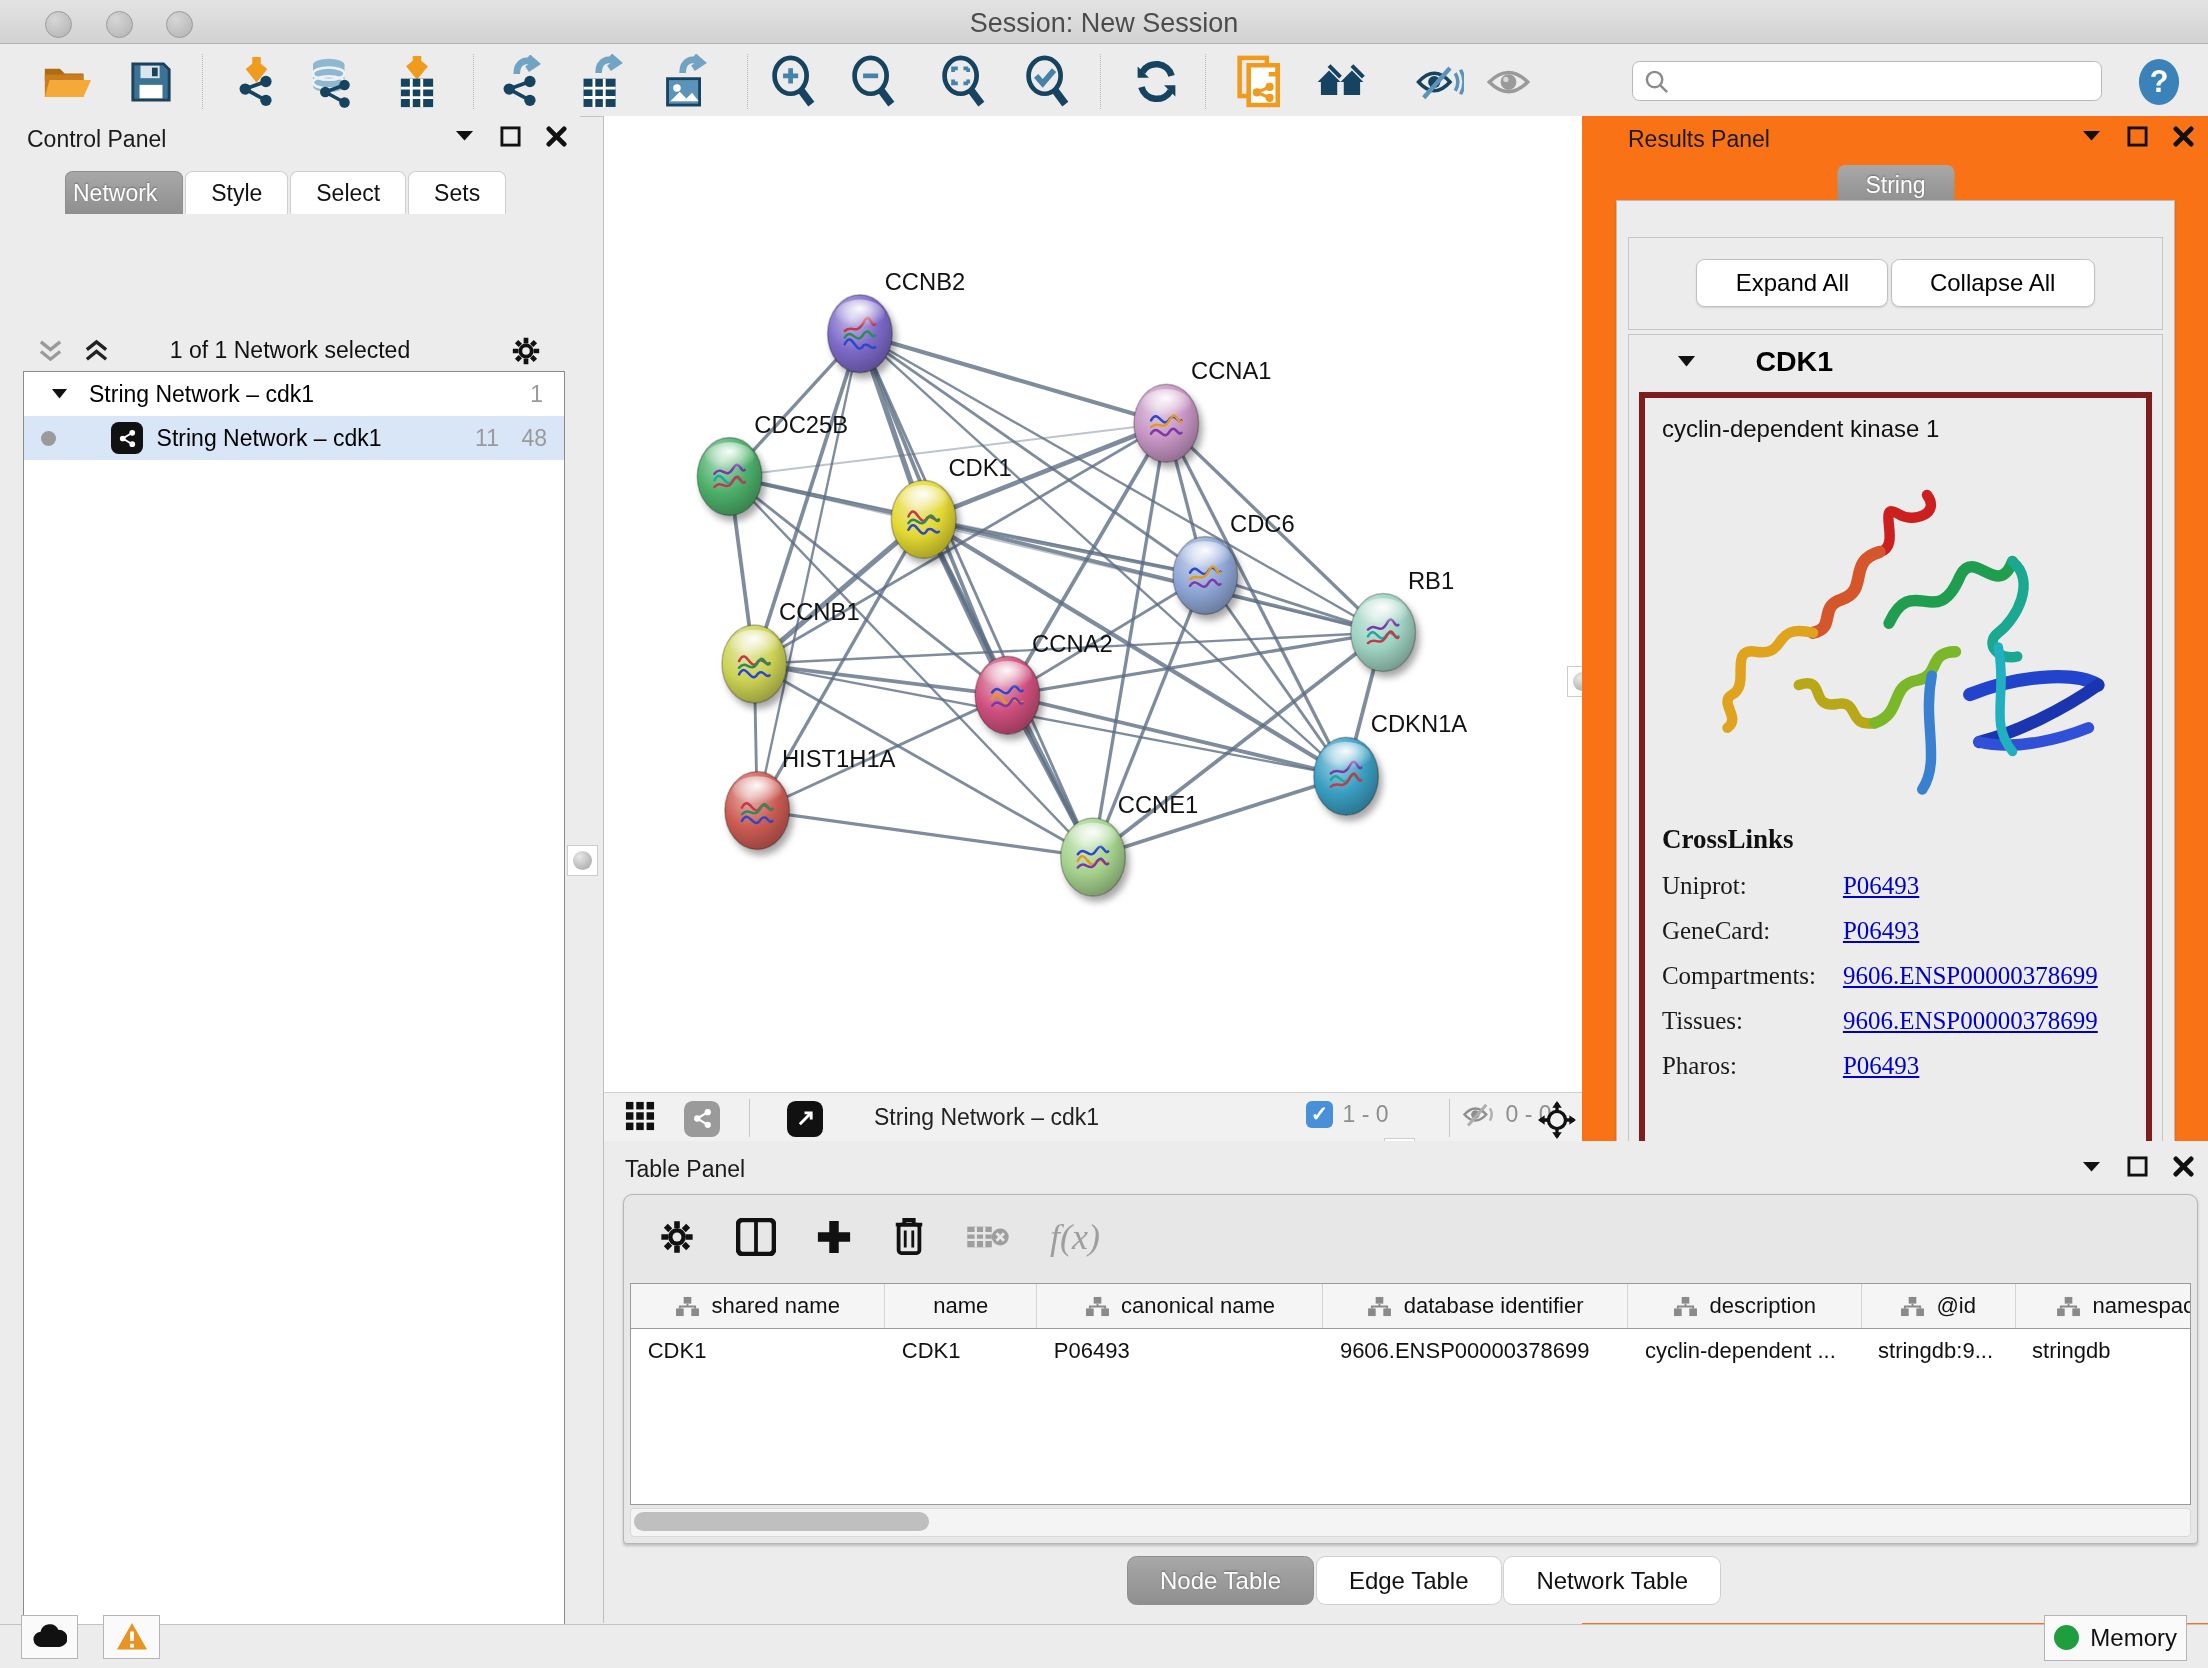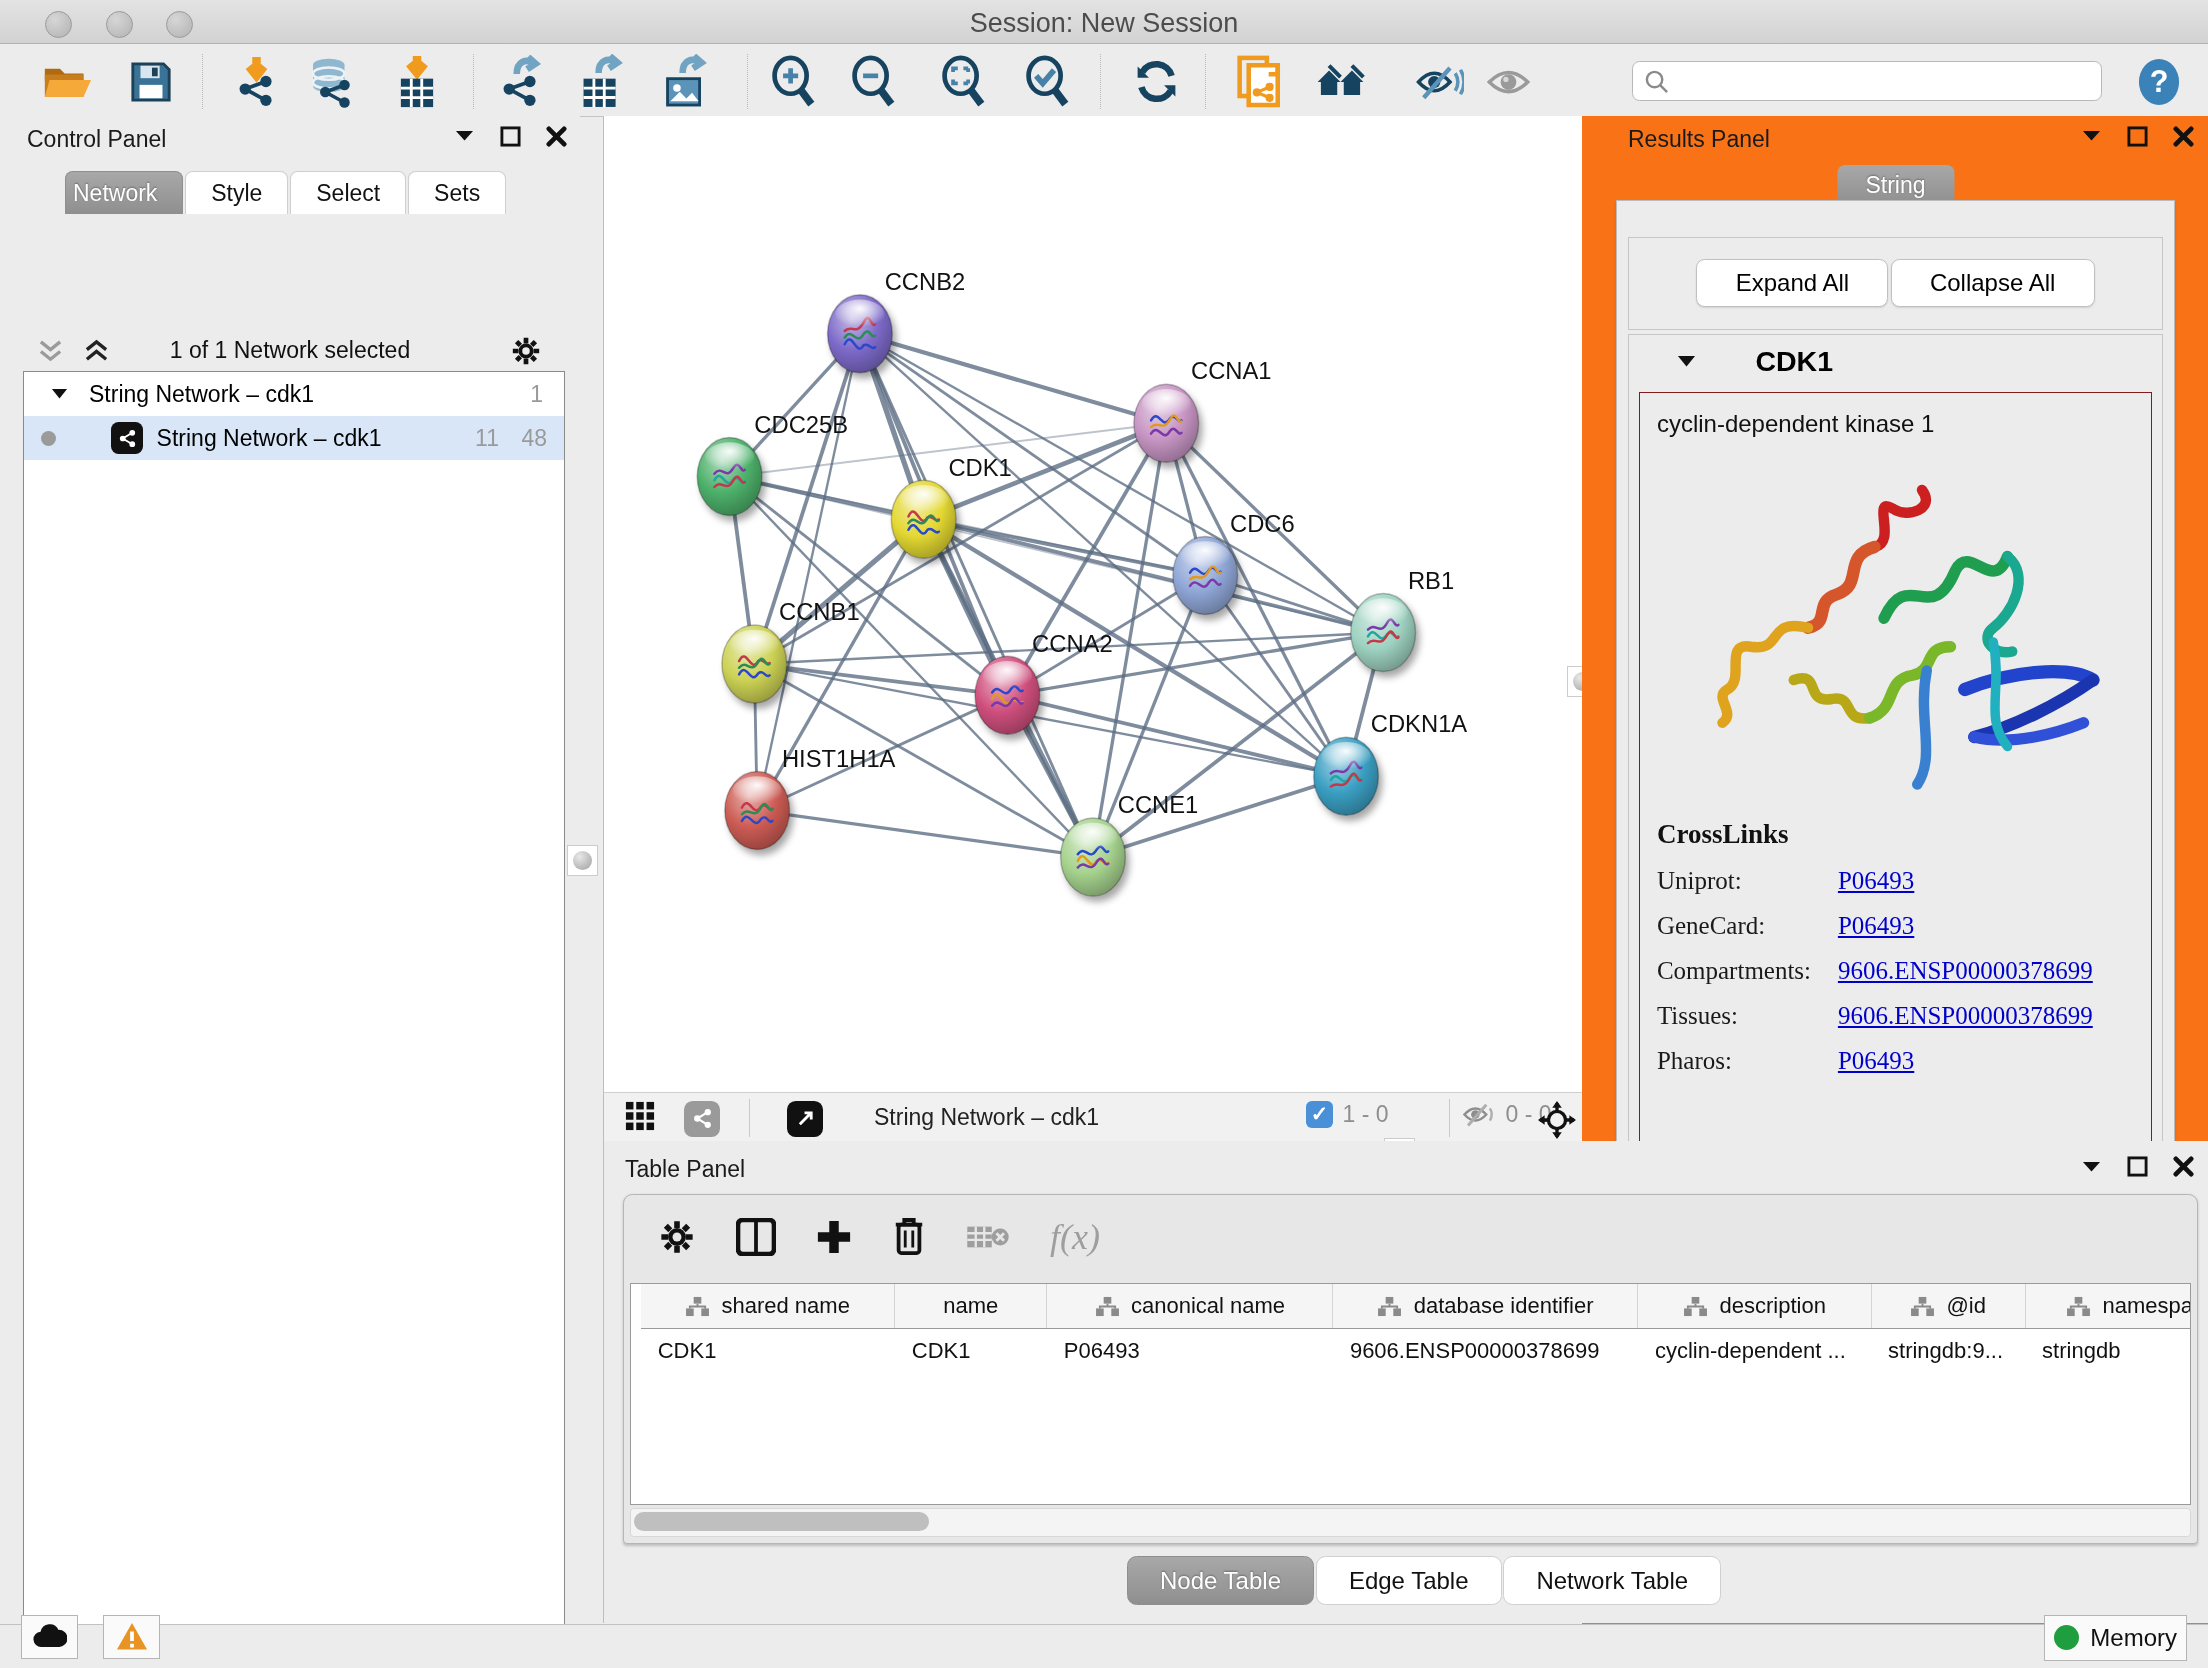--- a/index.html
+++ b/index.html
@@ -76,39 +76,39 @@
     padding:6.7px 28.5px;border-radius:7.6px;text-shadow:0 -1px 1.9px rgba(0,0,0,.35);}
   #rp-outer{position:absolute;left:34px;top:84px;width:557px;height:1014px;
     background:#ececec;border:1px solid #bbb;box-shadow:0 1.9px 2.9px rgba(0,0,0,.15);}
   #rp-buttons{position:absolute;left:11.4px;top:36px;right:11.4px;height:91px;border:1px solid #c6c6c6;}
   .rp-btn{position:absolute;top:21px;height:46px;background:#fff;border:1px solid #c0c0c0;
     border-radius:8.6px;font-size:24px;display:flex;align-items:center;justify-content:center;
     box-shadow:0 1px 1.9px rgba(0,0,0,.12);}
   #rp-entry{position:absolute;left:11.4px;top:133px;right:11.4px;bottom:28.5px;border:1px solid #c6c6c6;}
   #rp-entry-header{position:absolute;left:0;right:0;top:0;height:53px;display:flex;align-items:center;}
   #rp-gene{font-size:28.5px;font-weight:bold;}
-  #rp-inner{position:absolute;left:9.5px;top:57px;right:9.5px;bottom:9.5px;border:1px solid #7f1d1d;}
+  #rp-inner{position:absolute;left:9.5px;top:57px;right:9.5px;bottom:9.5px;border:6px solid #7f1d1d;}
   #rp-desc{position:absolute;left:17px;top:17px;font-size:24px;color:#111;}
   #crosslinks{position:absolute;left:17px;top:426px;right:9.5px;
     font-family:"Liberation Serif",serif;}
   #crosslinks-title{font-size:27px;font-weight:bold;color:#111;}
   .cl-row{display:flex;margin-top:17px;}
   .cl-label{width:181px;font-size:25px;color:#1a1a1a;}
   .cl-value{font-size:25px;color:#0000cc;text-decoration:underline;}
 
   
   #table-panel{left:603px;top:1141px;width:1605px;height:482px;background:#ececec;
     border-left:1px solid #bdbdbd;}
   #tp-header{position:absolute;left:21px;top:15px;right:15px;height:28.5px;}
   #tp-box{position:absolute;left:19px;top:53px;right:11.4px;height:348px;background:#e7e7e7;
     border:1px solid #b5b5b5;border-radius:9.5px 9.5px 3.8px 3.8px;box-shadow:0 1.9px 2.9px rgba(0,0,0,.2);}
   #tp-toolbar{position:absolute;left:0;right:0;top:0;height:84px;display:flex;
     align-items:center;gap:40px;padding-left:34px;}
   #tp-table{position:absolute;left:5.7px;right:5.7px;top:88px;bottom:38px;background:#fff;
-    border:1px solid #9a9a9a;overflow:hidden;padding-left:10px;}
+    border:1px solid #9a9a9a;overflow:hidden;}
   table{border-collapse:collapse;table-layout:fixed;width:1617px;}
   th{height:42px;background:#f5f5f5;border-right:1px solid #d4d4d4;border-bottom:1px solid #9a9a9a;
     font-size:22px;font-weight:normal;color:#111;text-align:center;white-space:nowrap;overflow:hidden;}
   th .th-inner{display:flex;align-items:center;justify-content:center;gap:11.4px;}
   td{height:42px;font-size:22px;color:#111;padding-left:17px;white-space:nowrap;overflow:hidden;}
   #tp-hscroll{position:absolute;left:5.7px;right:5.7px;bottom:5.7px;height:27px;background:#f4f4f4;
     border:1px solid #d8d8d8;border-radius:3.8px;}
   #tp-hthumb{position:absolute;left:3.8px;top:2.9px;width:295px;height:19px;border-radius:9.5px;background:#bfbfbf;}
   #bottom-tabs{position:absolute;left:523px;top:415px;display:flex;}
   .btab{padding:9.5px 32px;font-size:24px;background:#fff;border:1px solid #d0d0d0;

